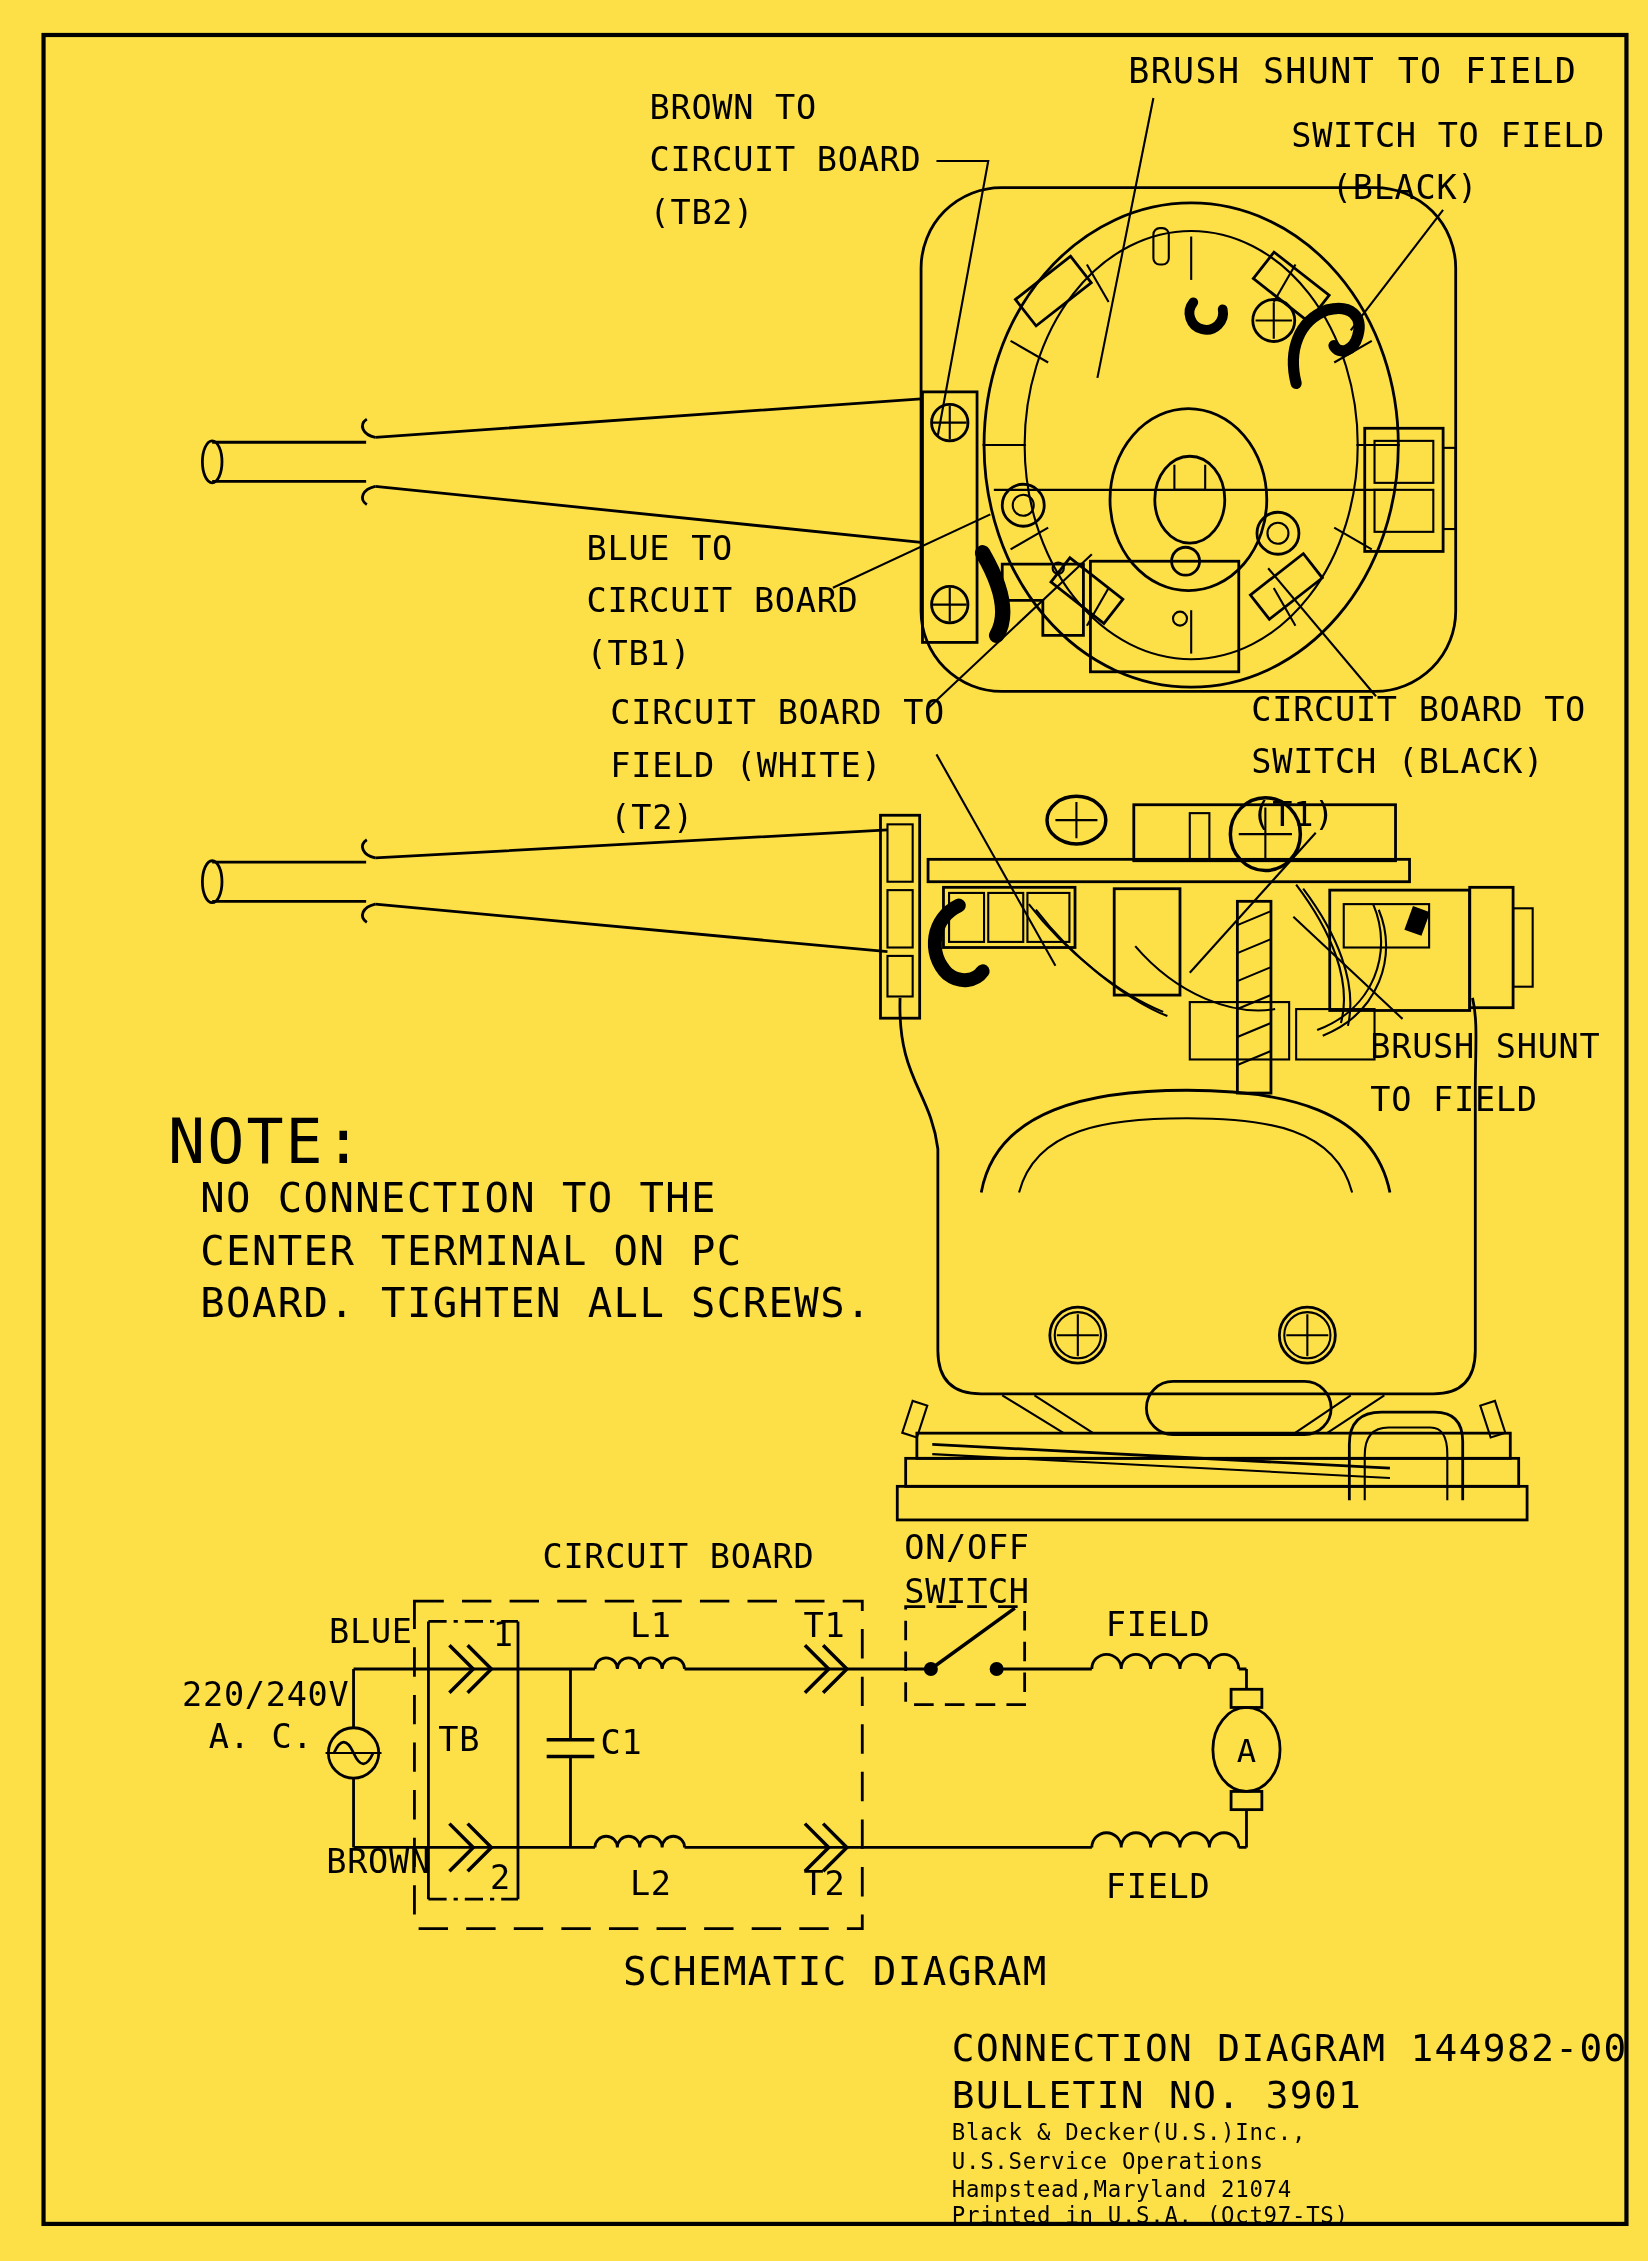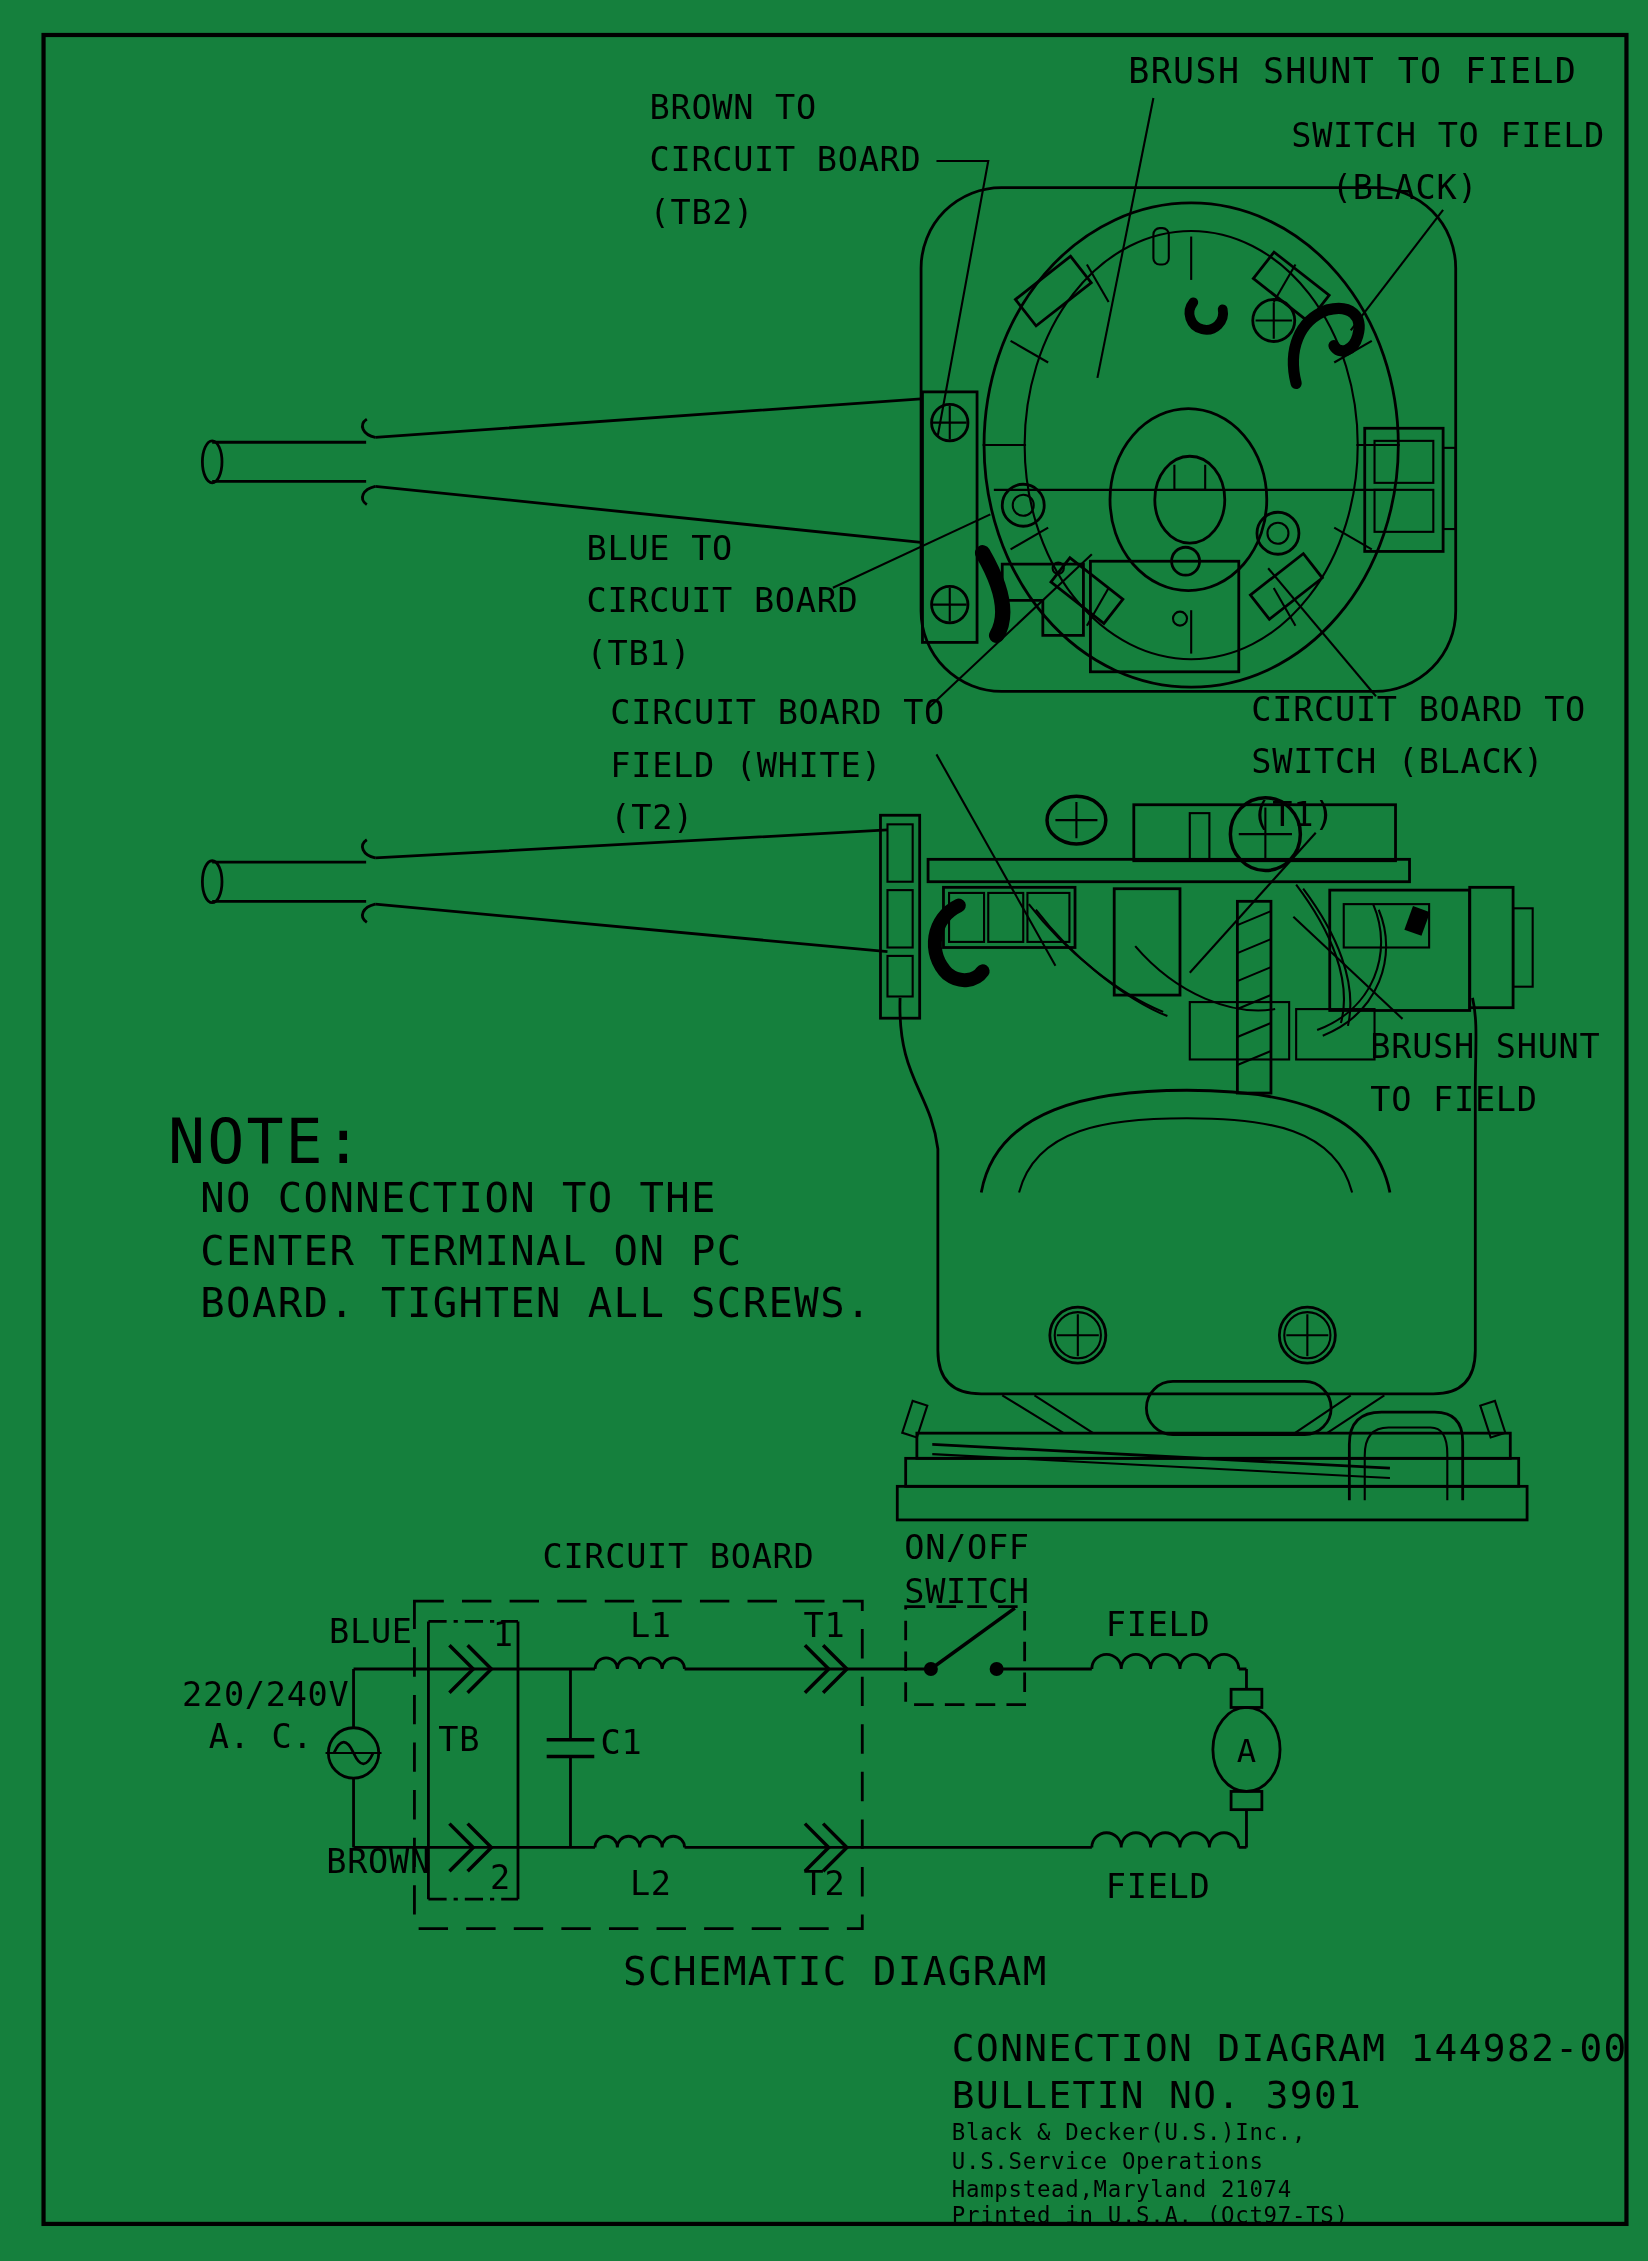--- a/index.html
+++ b/index.html
@@ -1,16 +1,16 @@
 <!DOCTYPE html>
 <html style="font-size:11.2px"><head>
 <meta charset="utf-8">
 <style>
   html,body{margin:0;padding:0;background:#e8e8e8;}
-  .page{width:1649px;height:2261px;background:#15803d;position:relative;margin:0 auto;overflow:hidden;}
+  .page{width:1649px;height:2261px;background:#fde047;position:relative;margin:0 auto;overflow:hidden;}
   svg{position:absolute;left:0;top:0;display:block;}
   text{font-family:"DejaVu Sans Mono","Liberation Mono",monospace;fill:#000;}
   .f48{font-size:48px;letter-spacing:1px;}
   .f50{font-size:50px;letter-spacing:2px;}
   .f54{font-size:54px;letter-spacing:2px;}
   .f56{font-size:56px;letter-spacing:2px;}
   .f58{font-size:58px;letter-spacing:2px;}
   .f88{font-size:88px;letter-spacing:3px;}
   .f32{font-size:32px;letter-spacing:1px;}
   .f46{font-size:46px;}

